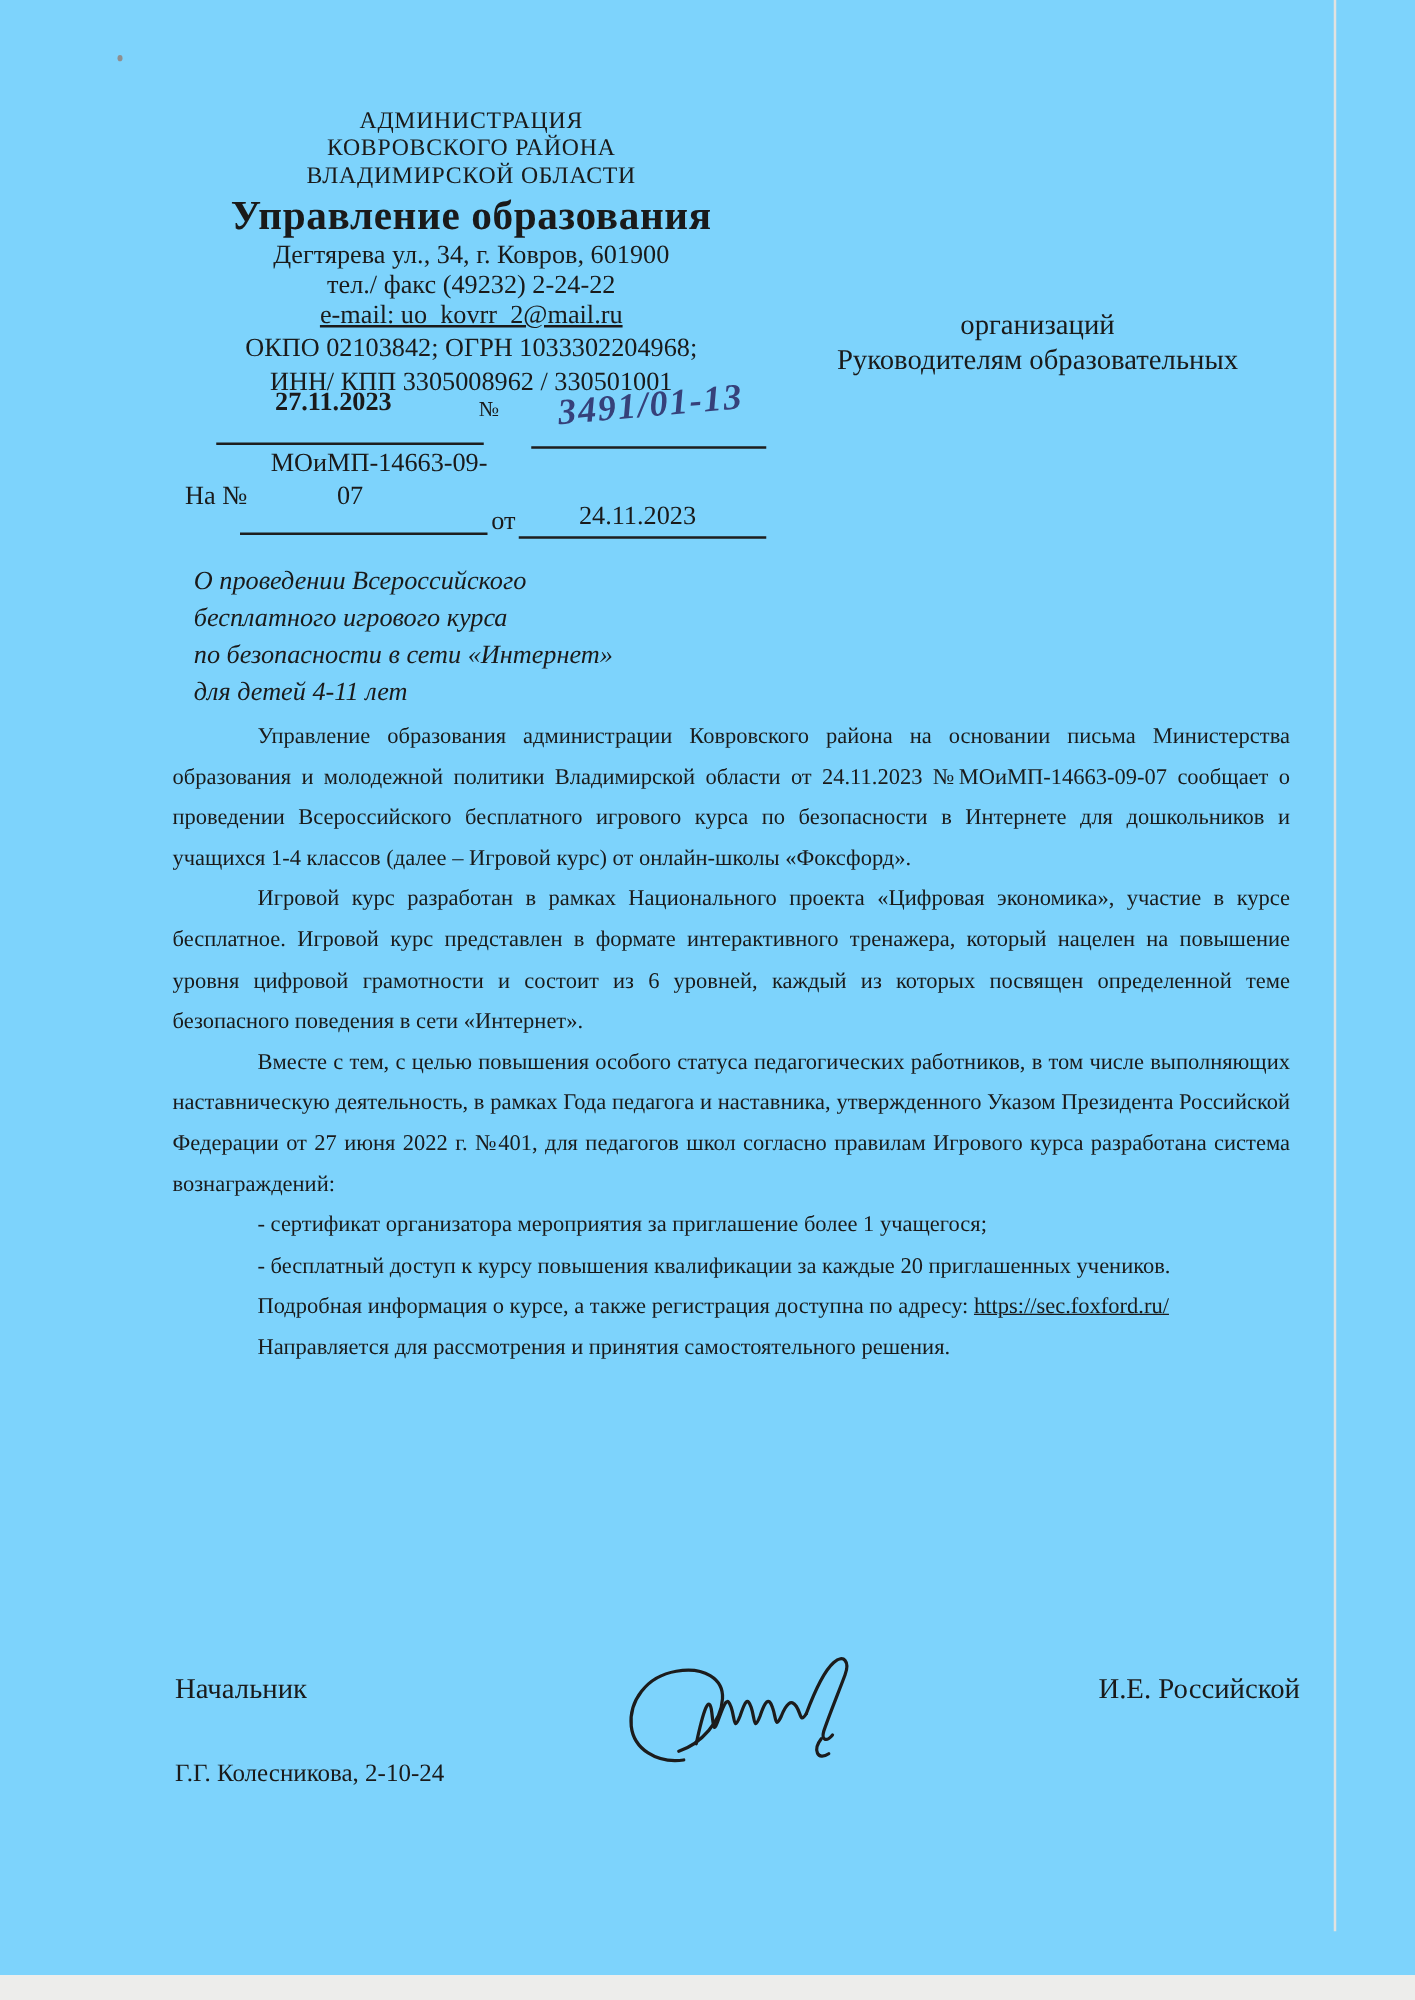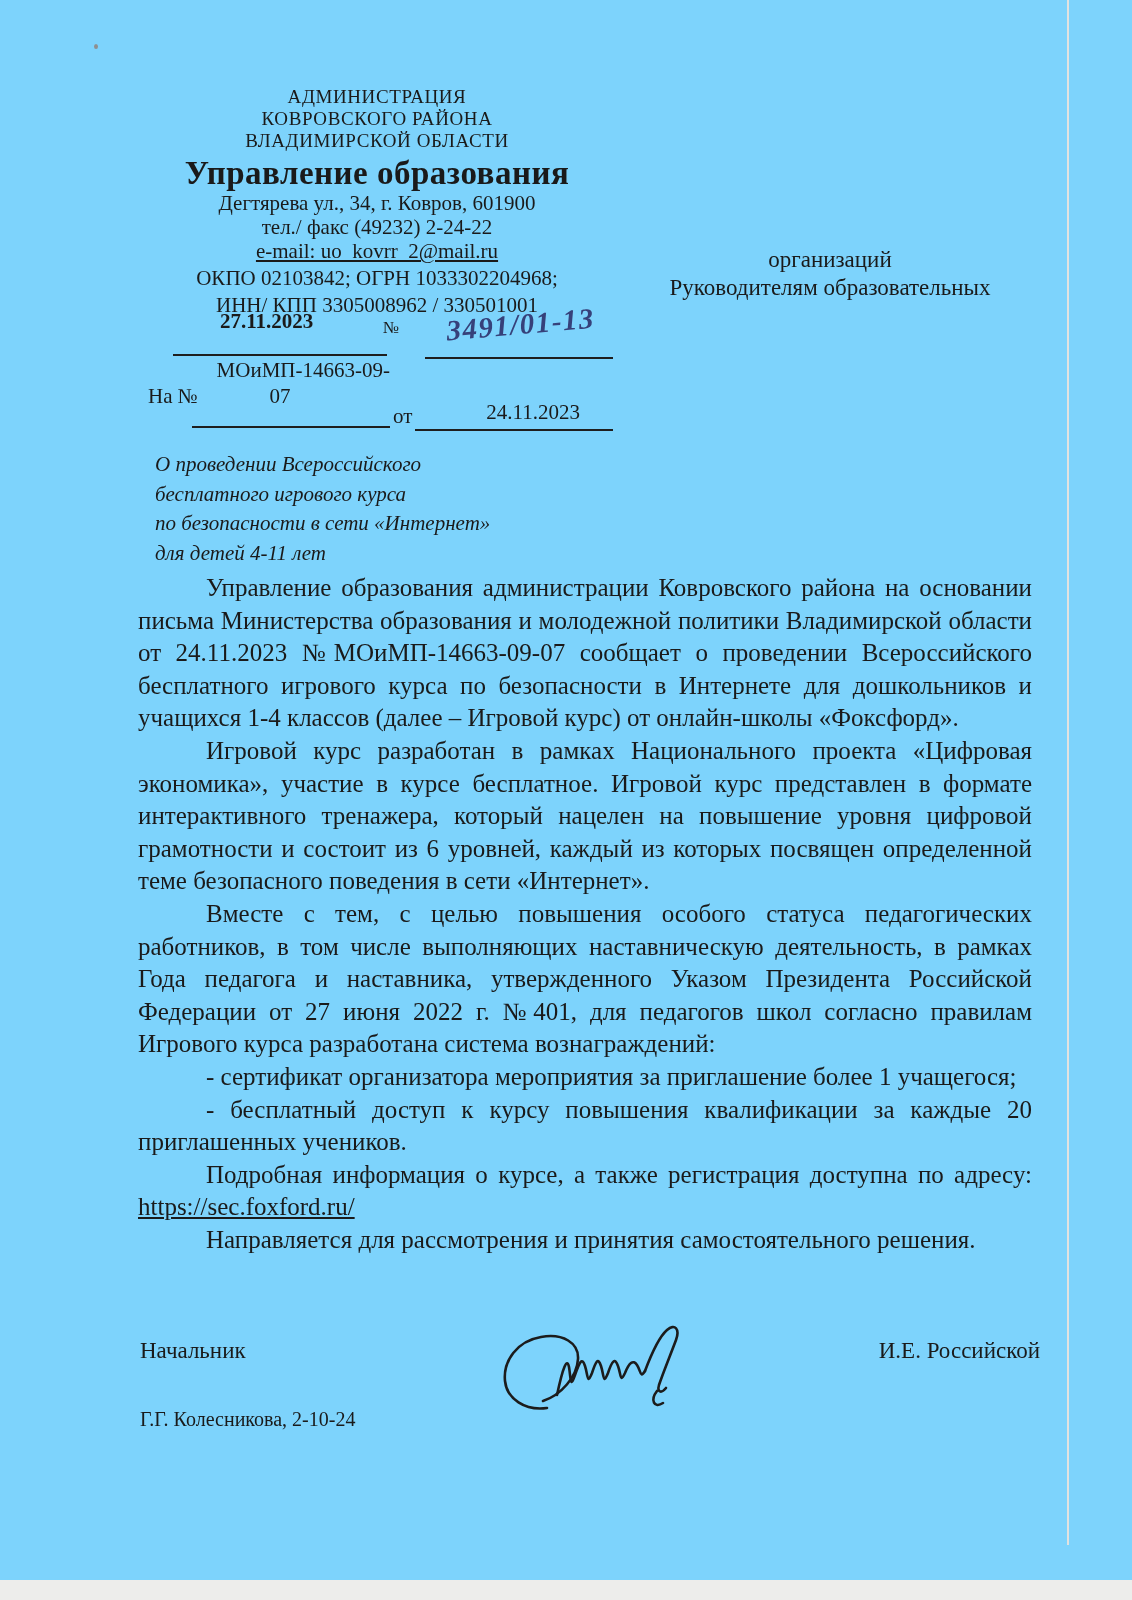--- a/index.html
+++ b/index.html
@@ -35,21 +35,21 @@
   .handnum{
     position:absolute;left:288px;top:0px;width:185px;text-align:center;
     font-style:italic;font-weight:bold;font-size:29px;letter-spacing:1.5px;
     color:#36417a;transform:rotate(-5deg);
   }
 
   
   .subject{position:absolute;left:155px;top:450px;width:420px;font-style:italic;font-size:21px;line-height:29.5px;}
 
   
-  .body{position:absolute;left:138px;top:572px;width:894px;font-size:25px;line-height:32.6px;text-align:justify;}
+  .body{position:absolute;left:138px;top:572px;width:894px;font-size:18px;line-height:32.6px;text-align:justify;}
   .body p{margin:0;text-indent:68px;}
   .link{text-decoration:underline;}
 
   
   .pos-title{position:absolute;left:140px;top:1338px;font-size:23px;}
   .signer{position:absolute;left:840px;top:1338px;width:200px;text-align:right;font-size:23px;}
   .executor{position:absolute;left:140px;top:1408px;font-size:20px;}
   .sig-svg{position:absolute;left:495px;top:1303px;}
 </style>
 </head>
@@ -81,21 +81,21 @@
   <div class="form-area">
     <div class="fa" style="left:80px;top:1px;font-weight:bold;">27.11.2023</div>
     <div class="fa" style="left:243px;top:10px;font-size:17px;">№</div>
     <div class="handnum">3491/01-13</div>
     <div class="rule" style="left:33px;top:46px;width:214px;"></div>
     <div class="rule" style="left:285px;top:49px;width:188px;"></div>
     <div class="fa" style="left:50px;top:50px;width:200px;text-align:right;">МОиМП-14663-09-</div>
     <div class="fa" style="left:8px;top:76px;">На №</div>
     <div class="fa" style="left:100px;top:76px;width:80px;text-align:center;">07</div>
     <div class="fa" style="left:253px;top:82px;margin-top:14px;">от</div>
-    <div class="fa" style="left:300px;top:92px;width:140px;text-align:right;">24.11.2023</div>
+    <div class="fa" style="left:300px;top:92px;width:140px;text-align:center;">24.11.2023</div>
     <div class="rule" style="left:52px;top:118px;width:198px;"></div>
     <div class="rule" style="left:275px;top:121px;width:198px;"></div>
   </div>
 
   <div class="subject">
     <div>О проведении Всероссийского</div>
     <div>бесплатного игрового курса</div>
     <div>по безопасности в сети «Интернет»</div>
     <div>для детей 4-11 лет</div>
   </div>

